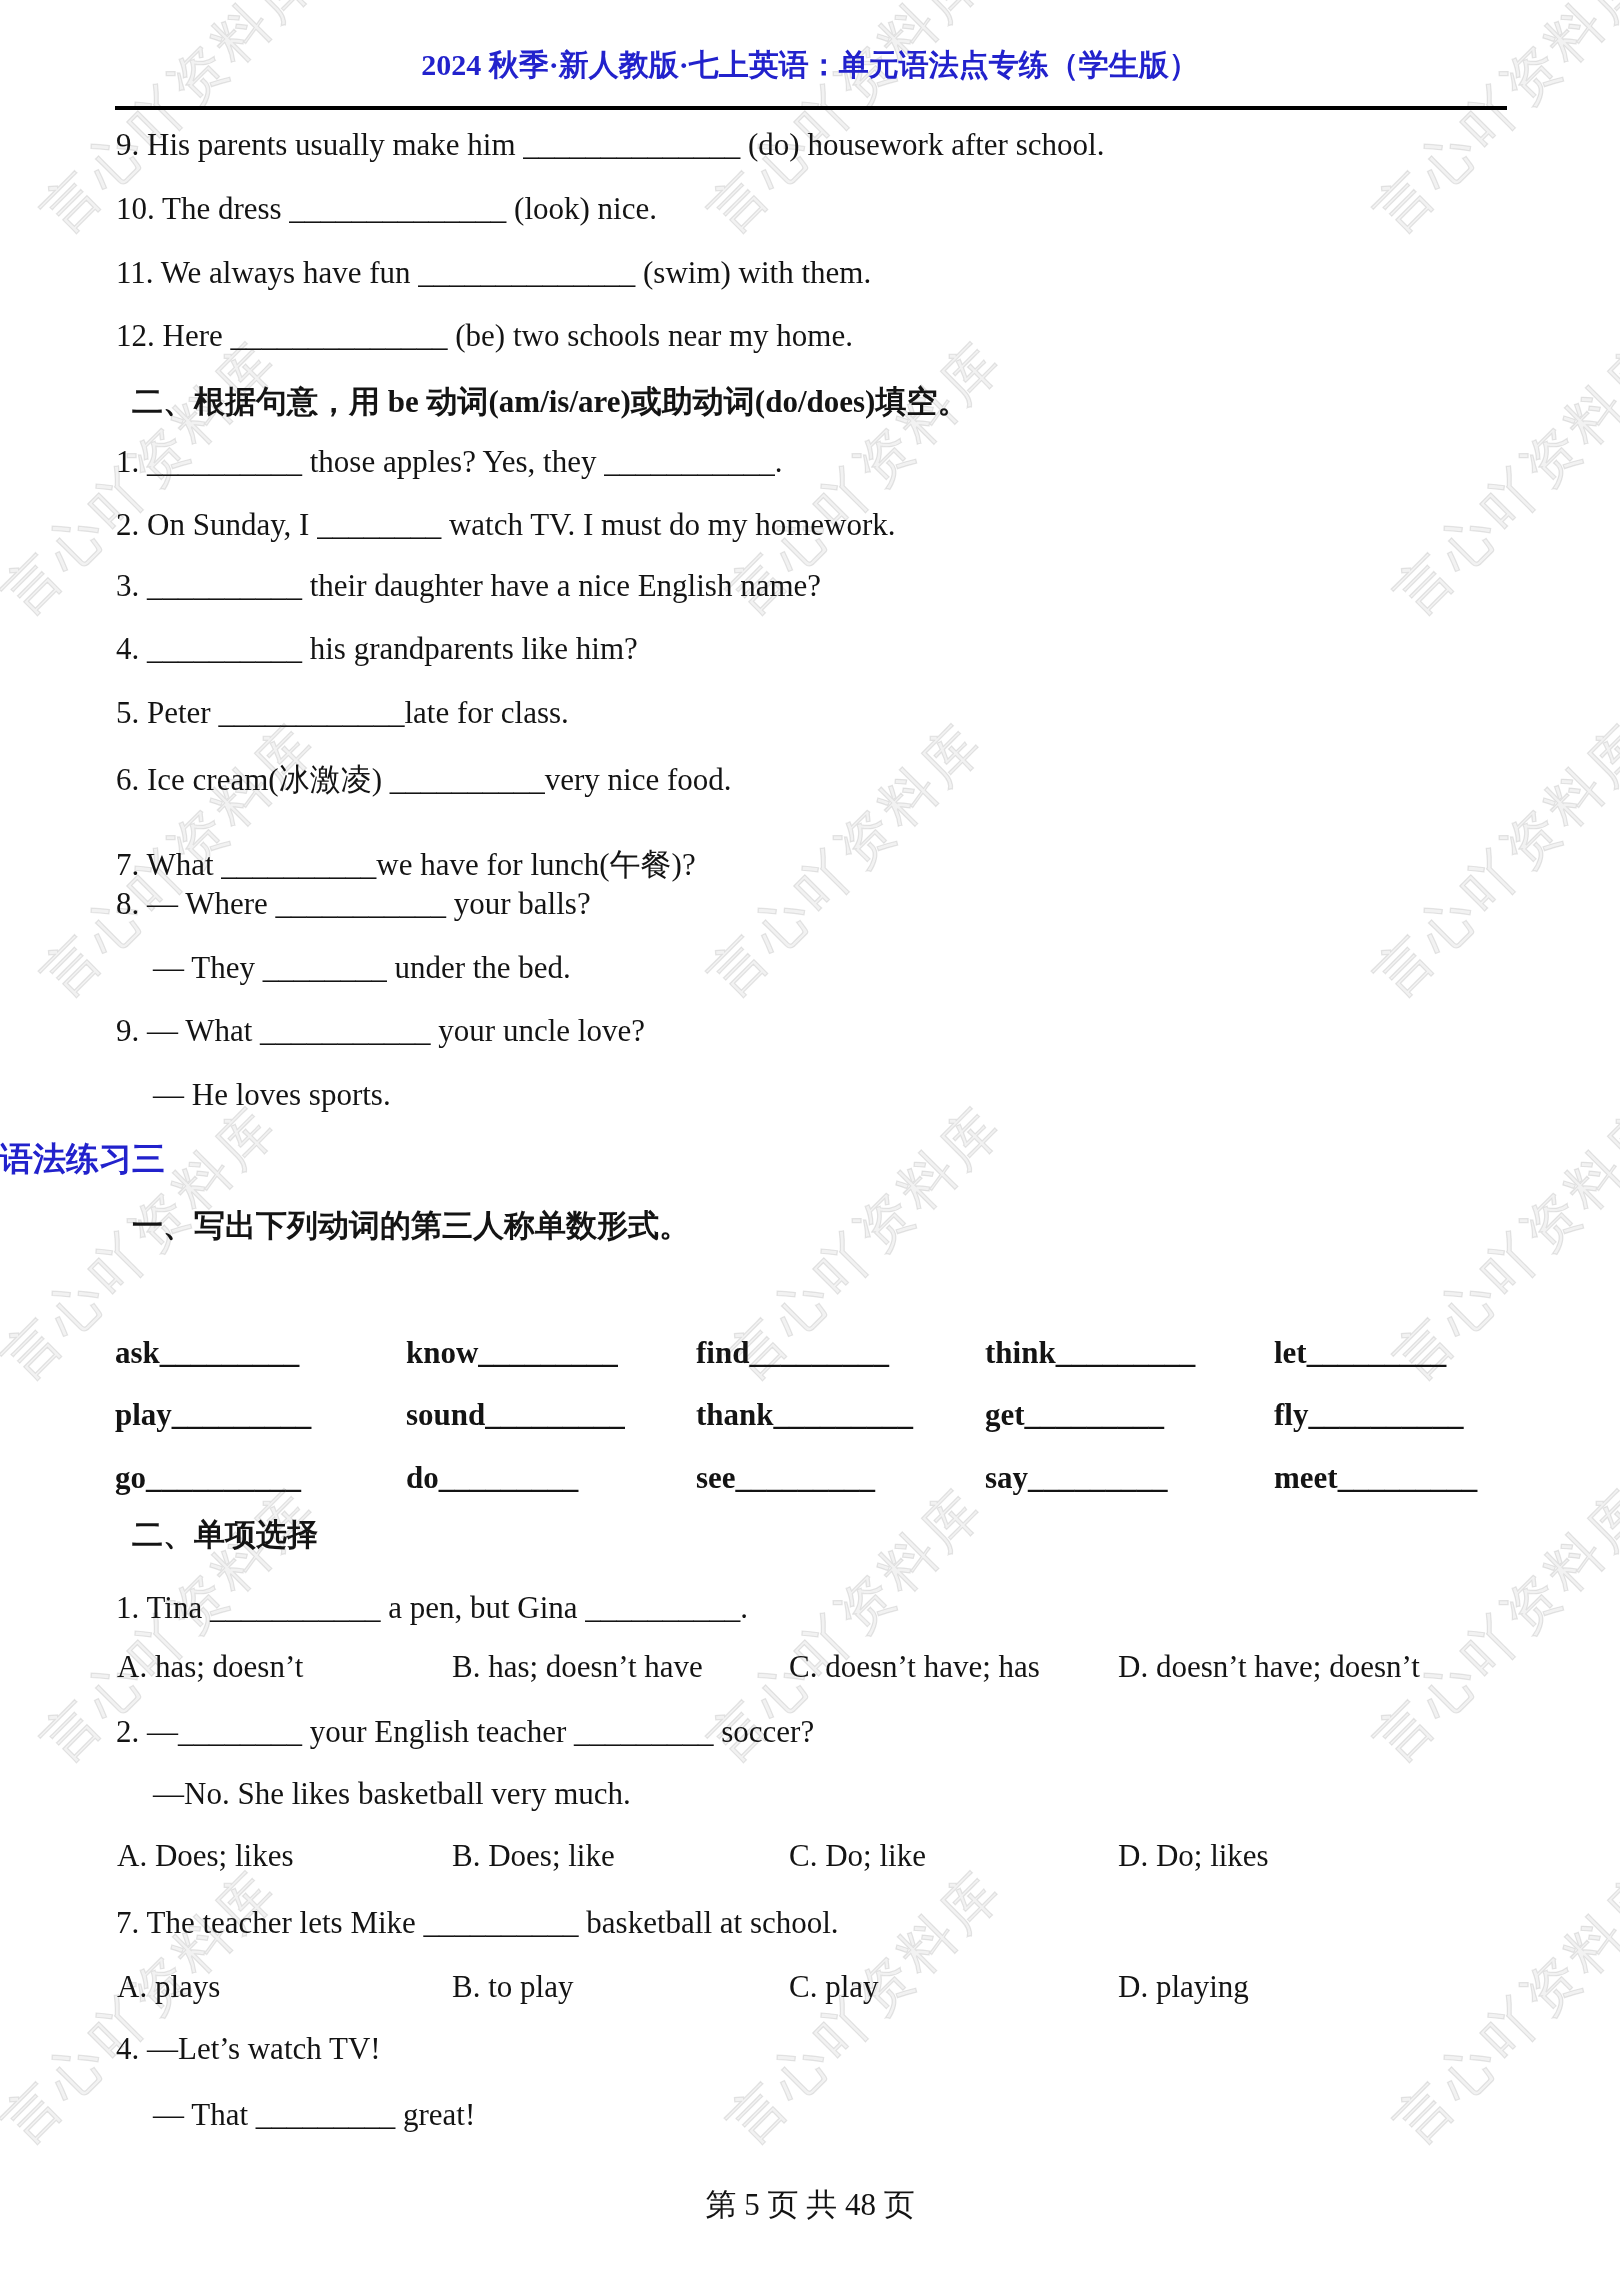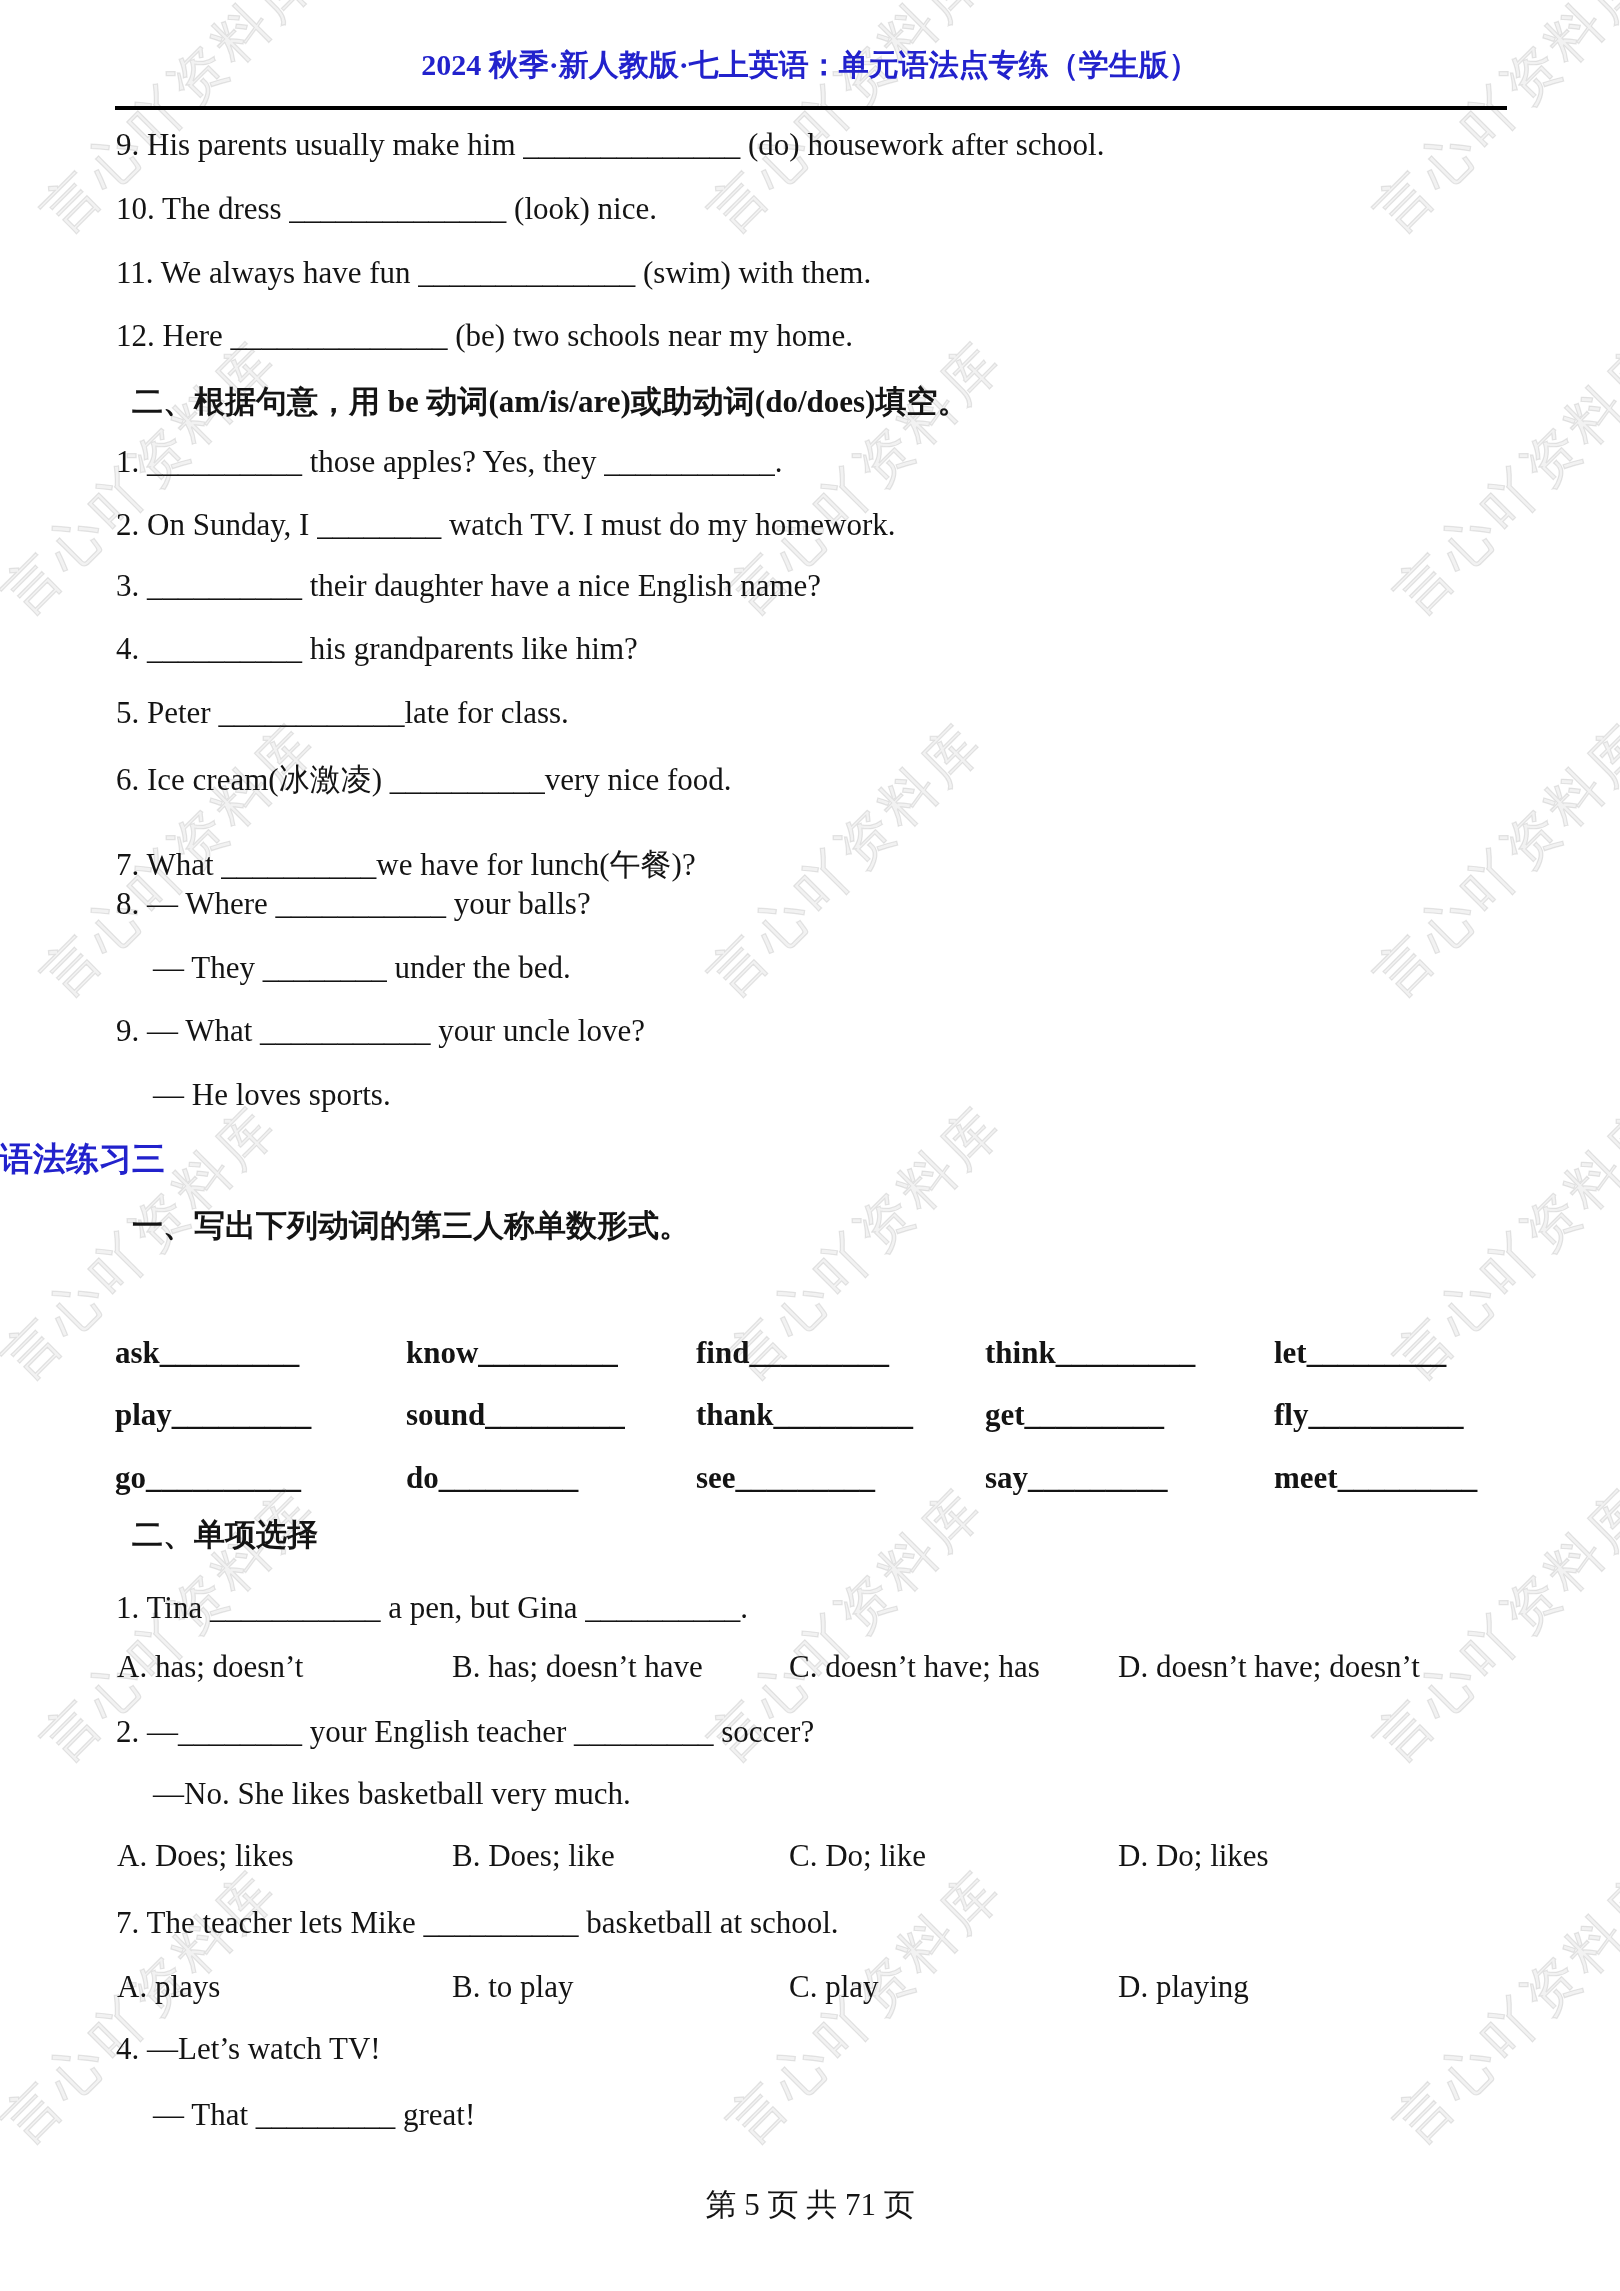--- a/index.html
+++ b/index.html
@@ -176,16 +176,16 @@
   <div class="orow" style="top:1969px">
     <span>A. plays</span>
     <span>B. to play</span>
     <span>C. play</span>
     <span>D. playing</span>
   </div>
 
   <div class="line" style="top:2031px">4. —Let’s watch TV!</div>
   <div class="line indent" style="top:2097px">— That _________ great!</div>
 
-  <div class="footer">第 5 页 共 71 页</div>
+  <div class="footer">第 5 页 共 48 页</div>
 
 </div>
 
 
 </body></html>

